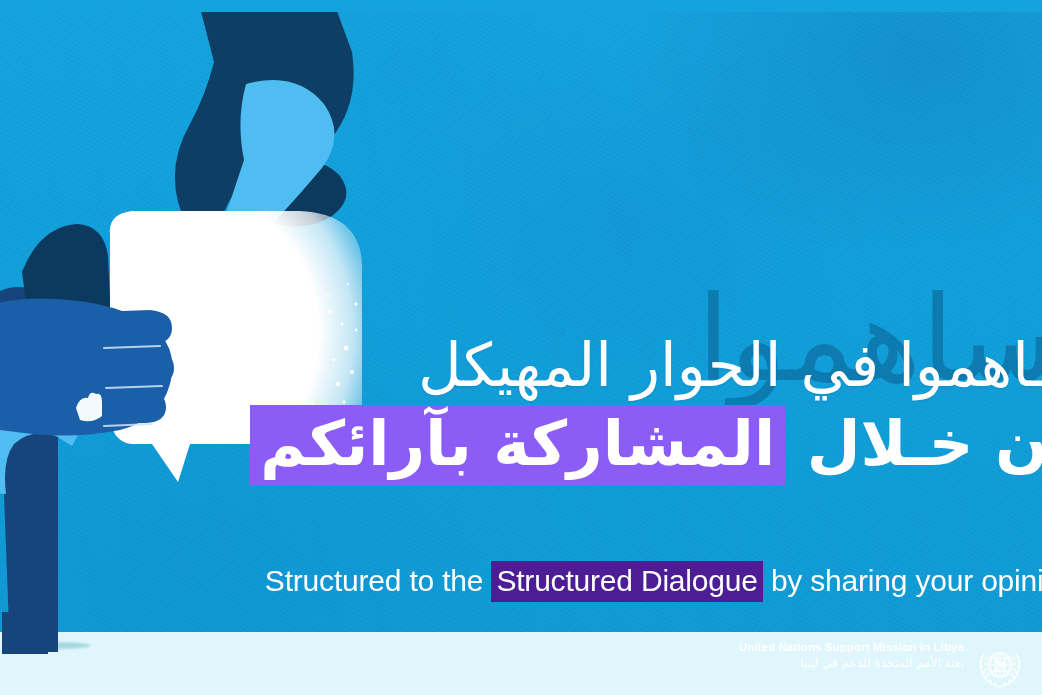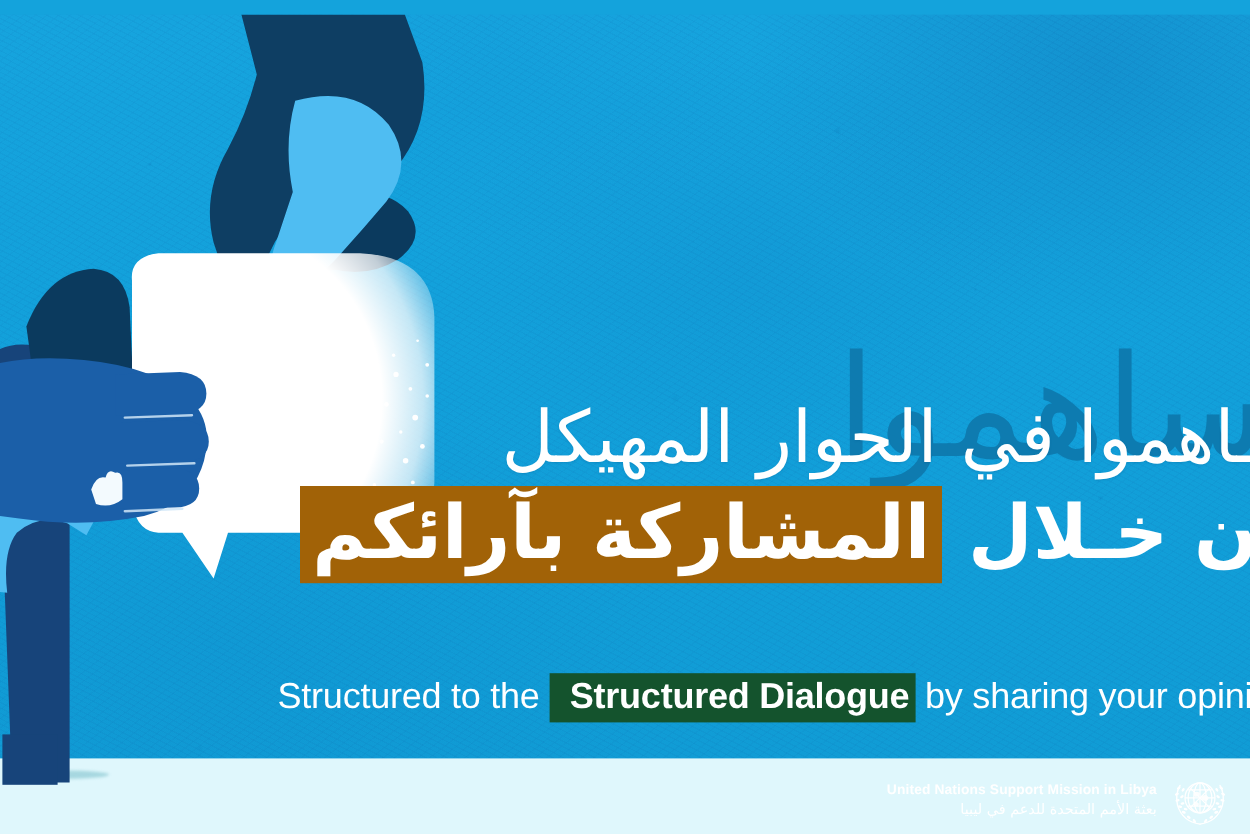--- a/index.html
+++ b/index.html
@@ -86,45 +86,45 @@
     margin-top:16px;white-space:nowrap;
     display:block;
   }
   .ar-line2{
     font-family:"DejaVu Sans", sans-serif;
     font-size:62px;line-height:1.04;
     color:#FFFFFF;font-weight:700;
     white-space:nowrap;
   }
   .ar-hl{
-    background:#a16207;
+    background:#8b5cf6;
     padding:2px 10px 6px 10px;
     box-decoration-break:clone;
     -webkit-box-decoration-break:clone;
   }
 
   
   .en-line{
     position:absolute;right:-18px;top:552px;width:1000px;
     text-align:right;direction:ltr;white-space:nowrap;
     font-family:"Liberation Sans", sans-serif;
     font-size:30px;color:#FFFFFF;font-weight:400;
     letter-spacing:-.2px;
   }
   .en-hl{
-    background:#14532d;font-weight:700;
-    padding:3px 5px 5px 17px;
+    background:#4c1d95;font-weight:400;
+    padding:3px 5px 5px 5px;
     box-decoration-break:clone;
     -webkit-box-decoration-break:clone;
   }
 
   
   .logo{
     position:absolute;right:16px;bottom:14px;
-    display:flex;align-items:center;gap:10px;
+    display:flex;align-items:flex-start;gap:10px;
   }
   .logo-text{text-align:right;line-height:1.18;}
   .logo-en{
     font-family:"Liberation Sans", sans-serif;
     font-size:11.5px;font-weight:700;color:#FFFFFF;
     white-space:nowrap;letter-spacing:.1px;
   }
   .logo-ar{
     font-family:"DejaVu Sans", sans-serif;
     font-size:12px;color:#FFFFFF;direction:rtl;

